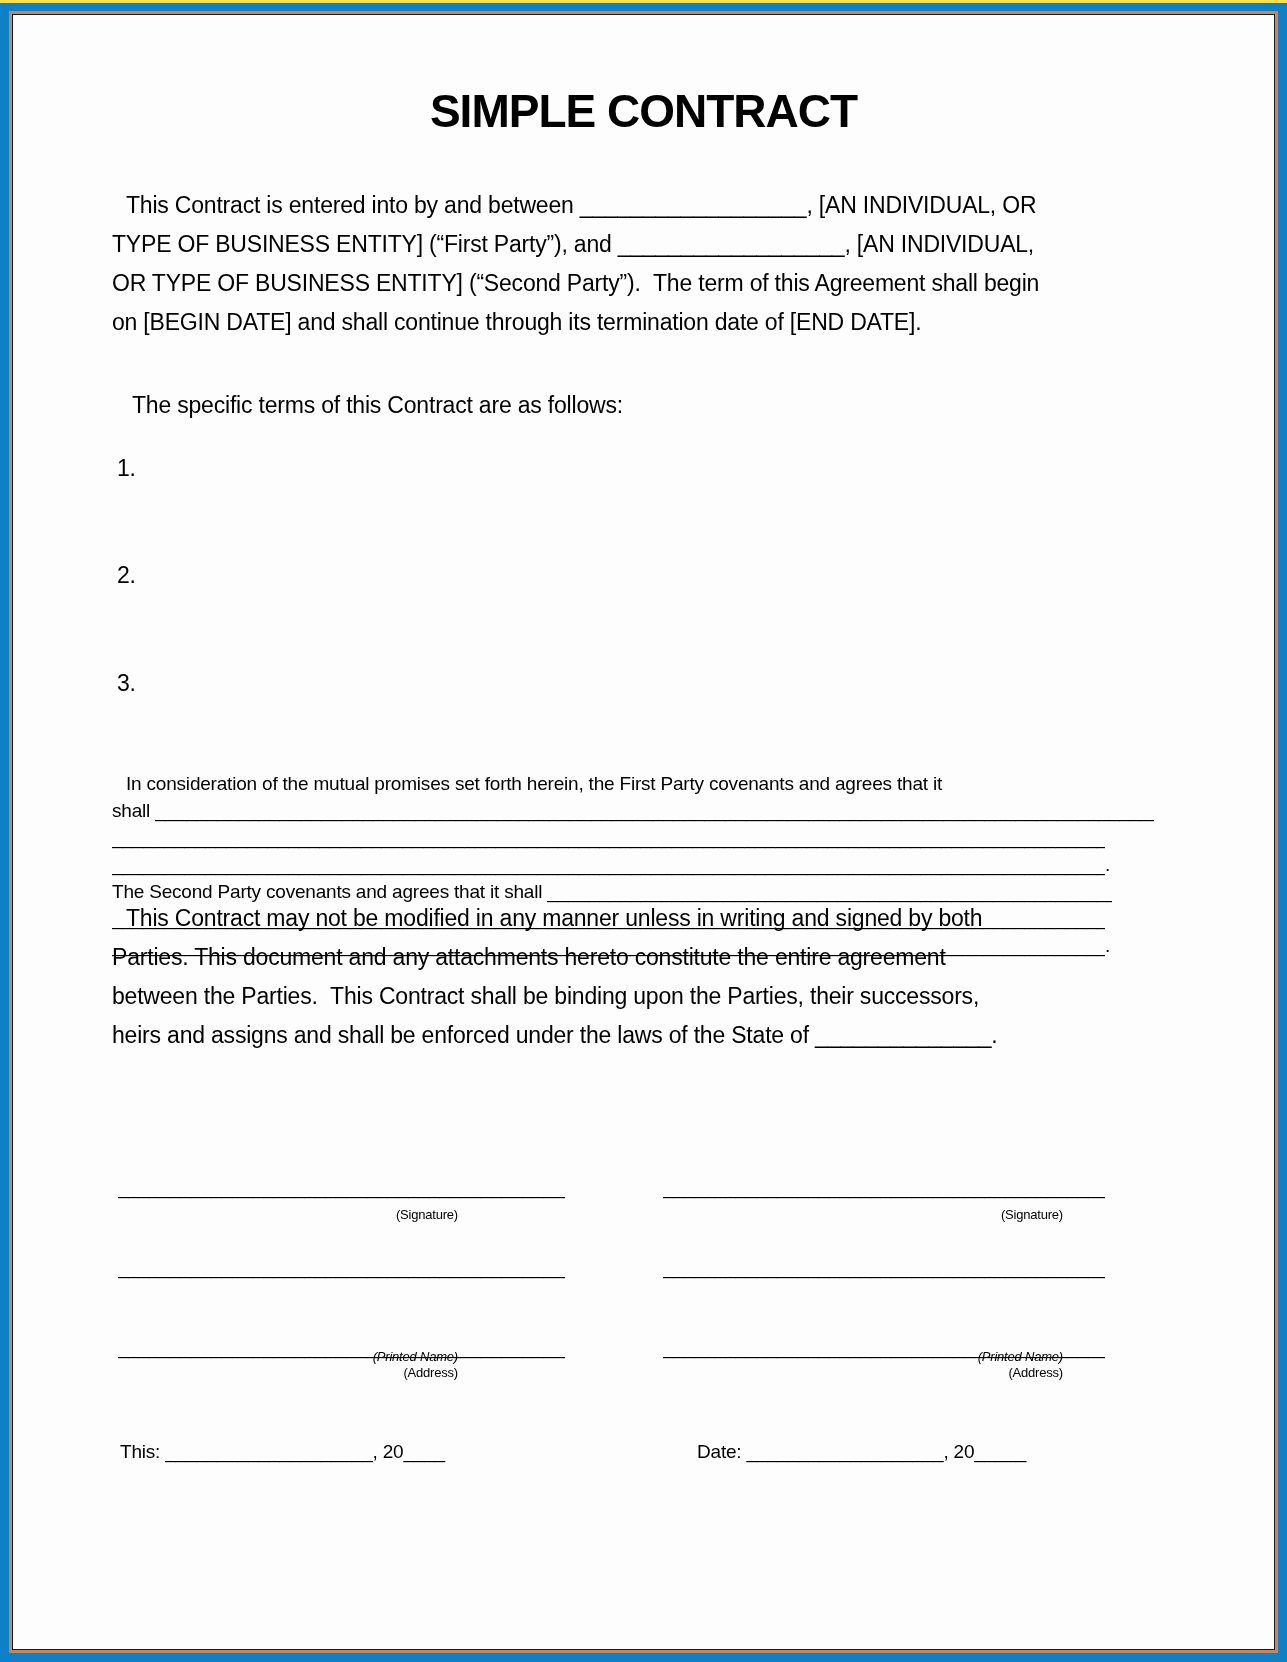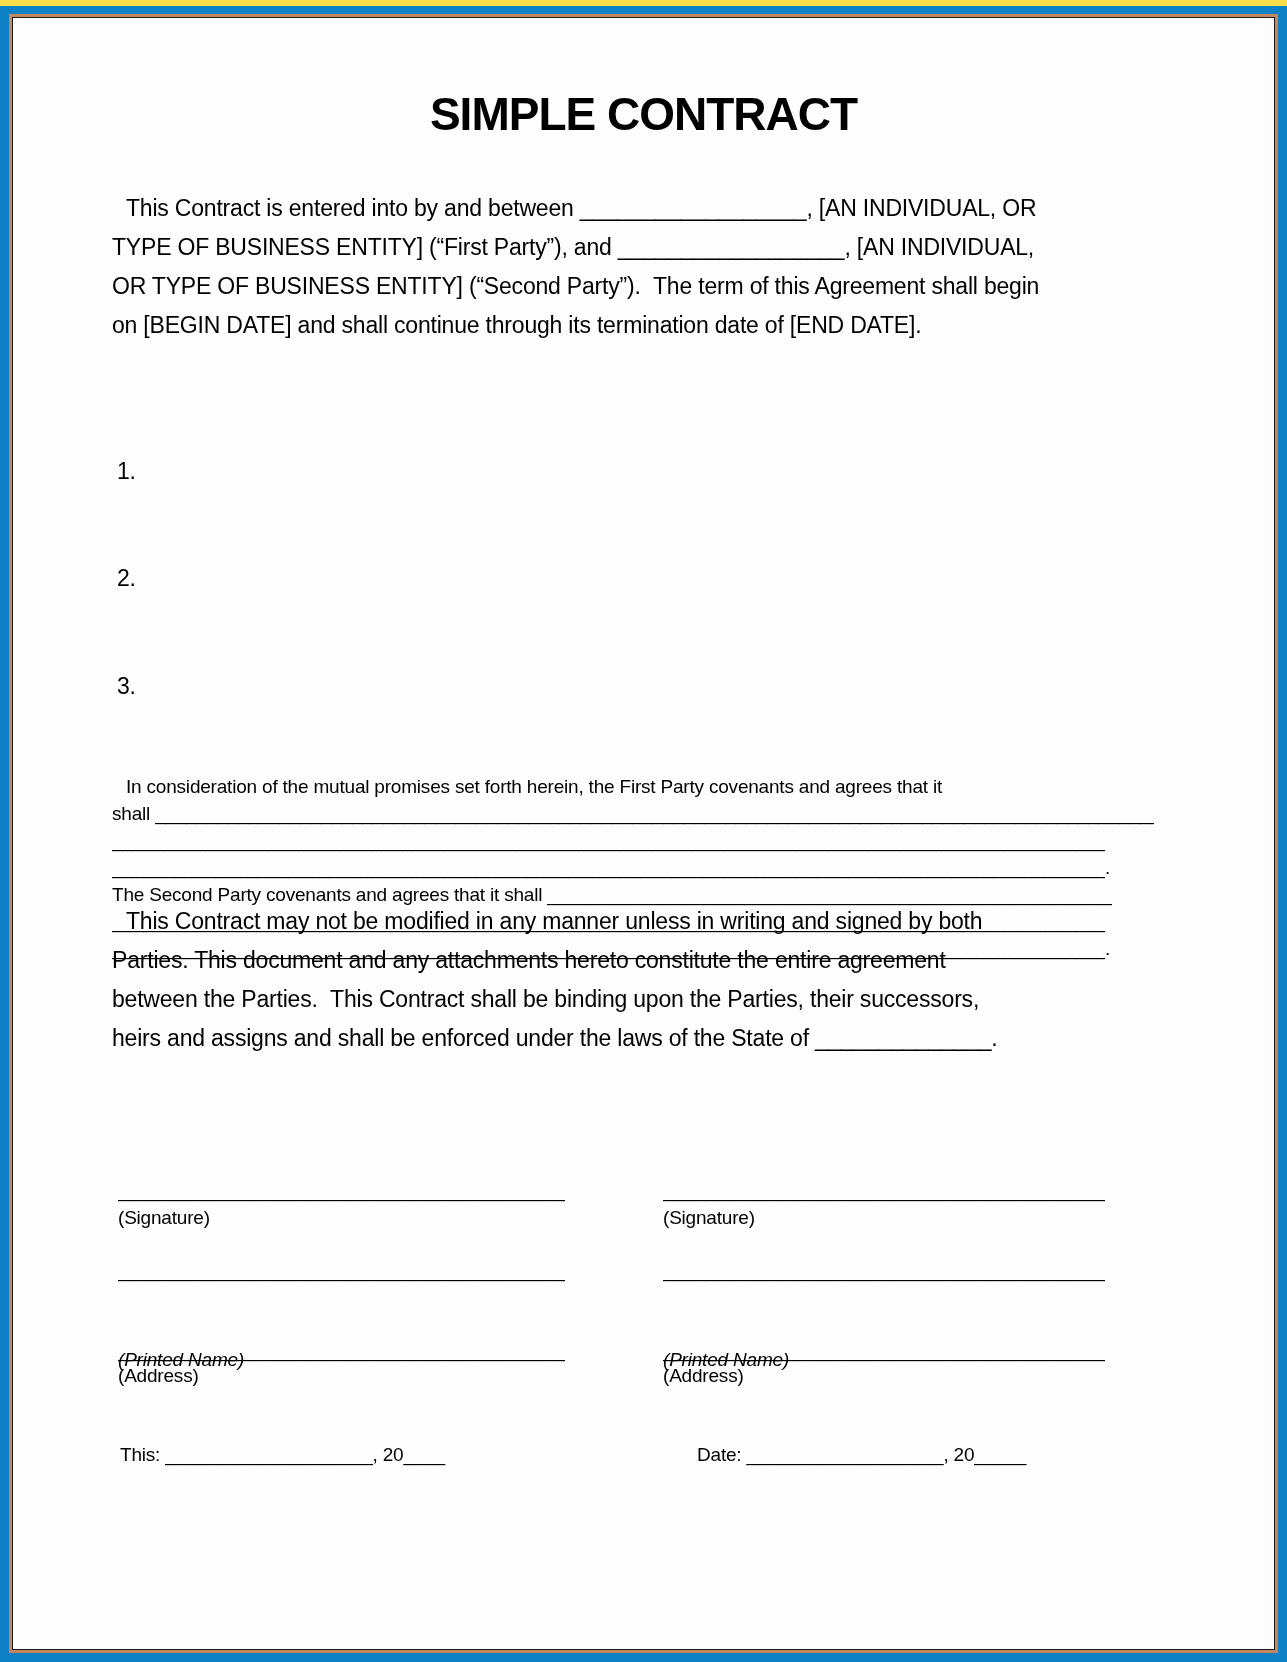--- a/index.html
+++ b/index.html
@@ -3,21 +3,21 @@
 <meta charset="utf-8">
 <style>
   html,body{margin:0;padding:0;background:#0e81c6;}
   .page{
     position:relative;
     width:1287px;height:1662px;
     background:#0e81c6;
     overflow:hidden;
     font-family:"Liberation Sans","DejaVu Sans",sans-serif;
     color:#000;
-    border-top:6px solid #fde047;
+    border-top:3px solid #fde047;
     box-sizing:border-box;
   }
   .paper{
     position:absolute;
     top:11px;left:12px;right:12px;bottom:12px;
     background:#fdfdfd;
     border:1px solid #1a1a1a;
     outline:3px solid #c5875f;
     outline-offset:0;
   }
@@ -59,22 +59,22 @@
   .cap-shall{max-width:1042px;width:1042px;}
   .cap-second{max-width:1000px;width:1000px;}
   .para-b{top:896px;left:112px;width:900px;text-indent:14px;}
   .sigline{
     font-size:19px;letter-spacing:-0.2px;line-height:26px;height:26px;
     overflow:hidden;white-space:nowrap;
   }
   .sig-left{left:118px;width:447px;}
   .sig-right{left:663px;width:442px;}
   .siglabel{
-    font-size:19px;letter-spacing:-0.2px;line-height:26px;
-    text-align:left;white-space:nowrap;
+    font-size:13px;letter-spacing:-0.2px;line-height:26px;
+    text-align:right;white-space:nowrap;
   }
   .lab-left{left:118px;width:340px;}
   .lab-right{left:663px;width:400px;}
   .row1{top:1172px;}
   .row1l{top:1199px;}
   .row2{top:1252px;}
   .row2l{top:1341px;font-style:italic;}
   .row3{top:1332px;}
   .row3l{top:1357px;}
   .daterow{top:1436px;font-size:19px;letter-spacing:-0.2px;line-height:26px;white-space:nowrap;}
@@ -84,20 +84,21 @@
 </head>
 <body>
 
 <div class="page">
   <div class="paper"></div>
 
   <div class="abs title">SIMPLE CONTRACT</div>
 
   <div class="abs body-text para-a">This Contract is entered into by and between __________________, [AN INDIVIDUAL, OR TYPE OF BUSINESS ENTITY] (“First Party”), and __________________, [AN INDIVIDUAL, OR TYPE OF BUSINESS ENTITY] (“Second Party”). &nbsp;The term of this Agreement shall begin on [BEGIN DATE] and shall continue through its termination date of [END DATE].</div>
 
+  <div class="abs body-text terms-intro">The specific terms of this Contract are as follows:</div>
 
   <div class="abs body-text term-num tn1">1.</div>
   <div class="abs body-text term-num tn2">2.</div>
   <div class="abs body-text term-num tn3">3.</div>
 
   <div class="abs consider">
     <div class="cline c-indent">In consideration of the mutual promises set forth herein, the First Party covenants and agrees that it</div>
     <div class="cline">
       <span class="blank cap-shall">shall ____________________________________________________________________________________________________</span>
     </div>

